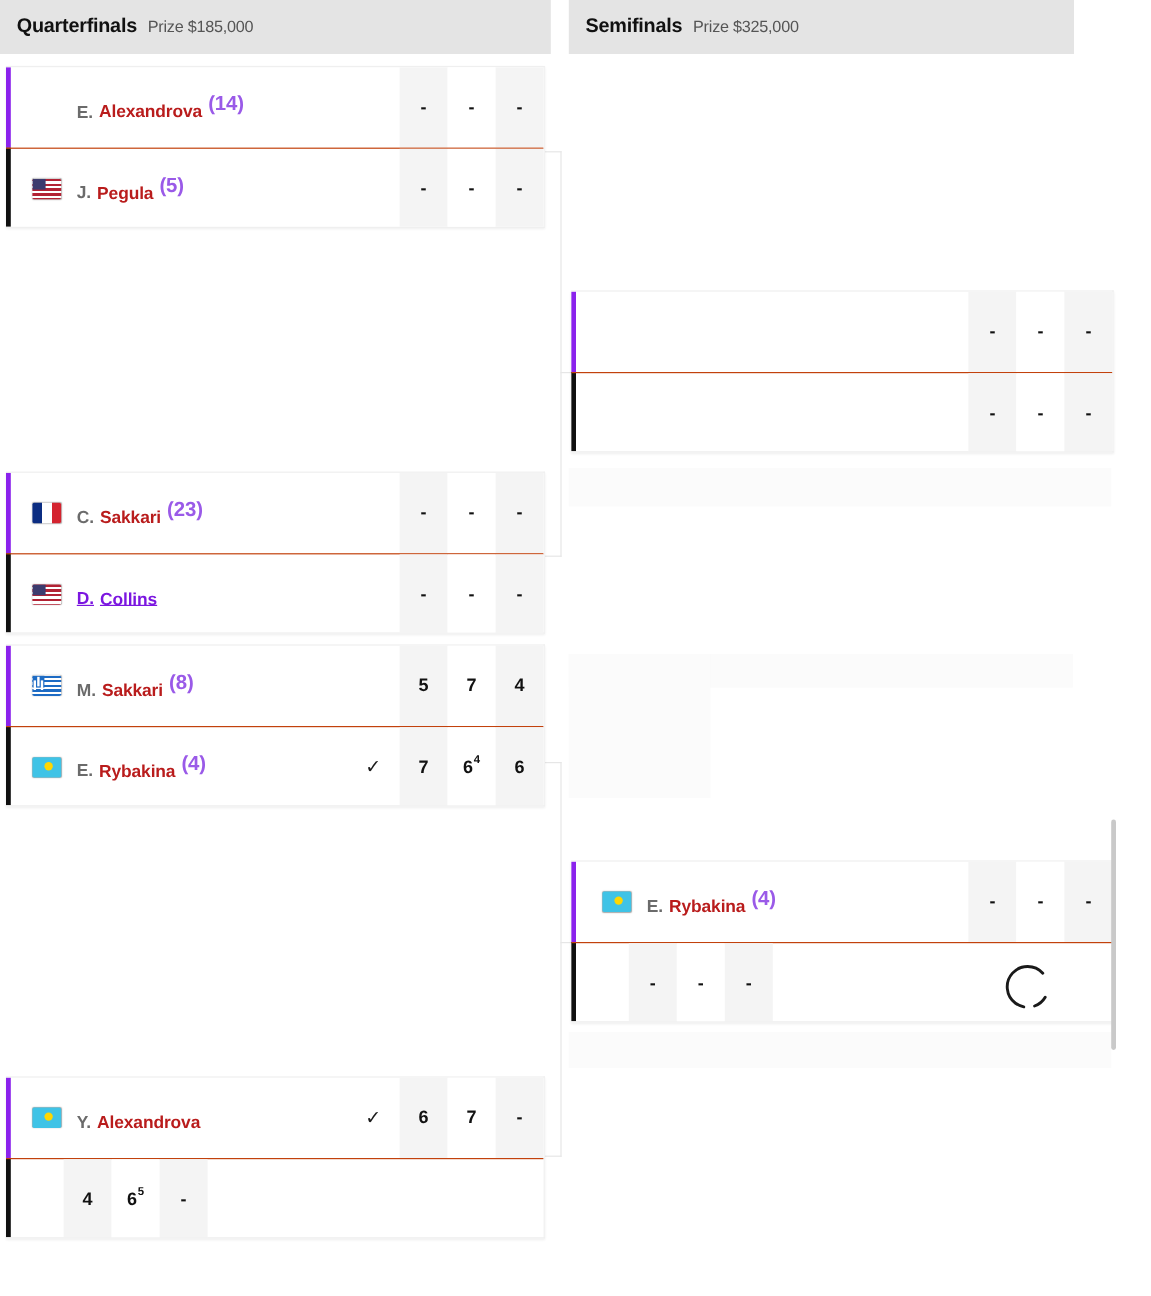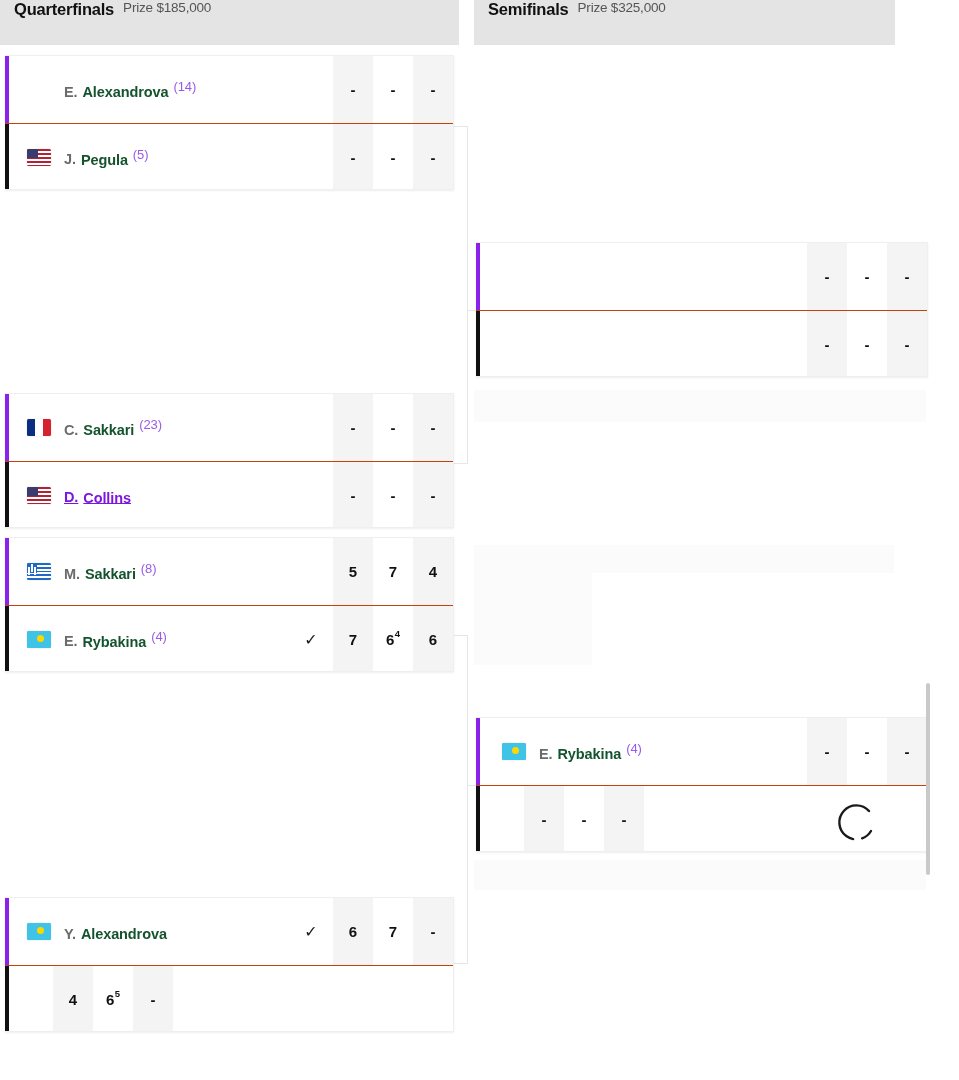--- a/index.html
+++ b/index.html
@@ -14,21 +14,21 @@
 
   
   .round { position: absolute; top: 0; }
   .round-qf { left: 0px;   width: 459px; }
   .round-sf { left: 474px; width: 485px; }
 
   .round-header {
     position: absolute; top: 0; left: 0;
     height: 45px; width: 100%;
     background: #e4e4e4;
-    display: flex; 
+    display: flex; align-items: center;
     padding-left: 14px;
     white-space: nowrap;
   }
   .round-qf .round-header { width: 459px; }
   .round-sf .round-header { width: 421px; }
   .round-title {
     font-size: 16.5px; font-weight: bold; color: #111;
     letter-spacing: -0.2px;
   }
   .round-prize {
@@ -125,32 +125,32 @@
       #0057b7 0 50%, #ffd700 50% 100%);
   }
 
   .pname {
     font-size: 14.5px;
     letter-spacing: -0.1px;
     white-space: nowrap;
     color: #111;
   }
   .pname .initial { font-weight: bold; color: #6b6b6b; margin-right: 5px; }
-  .pname .surname { font-weight: bold; color: #14532d; }
+  .pname .surname { font-weight: bold; color: #b91c1c; }
   .pname.link .initial,
   .pname.link .surname {
     color: #7b16e0;
     text-decoration: underline;
   }
   .seed {
-    font-size: 13px;
+    font-size: 17px;
     color: #9a5ae8;
     margin-left: 5px;
     vertical-align: super;
-    font-weight: normal;
+    font-weight: bold;
     margin-top: 12px;
   }
 
   .check-cell {
     width: 44px; flex: 0 0 auto;
     display: flex; align-items: center; justify-content: center;
     font-size: 16px; color: #1a1a1a; height: 100%;
   }
 
   .scores { display: flex; flex: 0 0 auto; height: 100%; }

